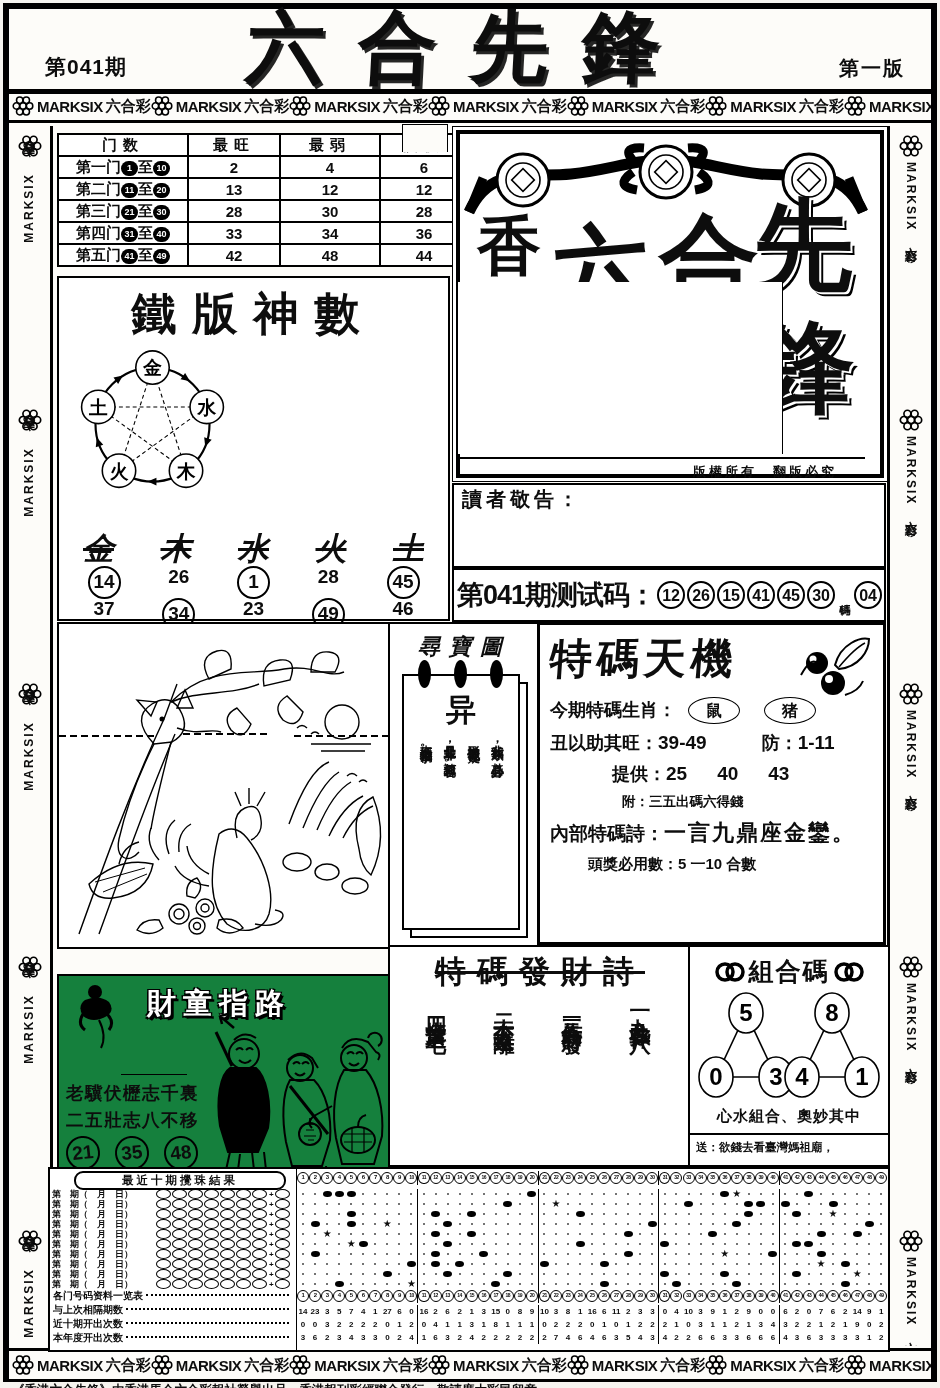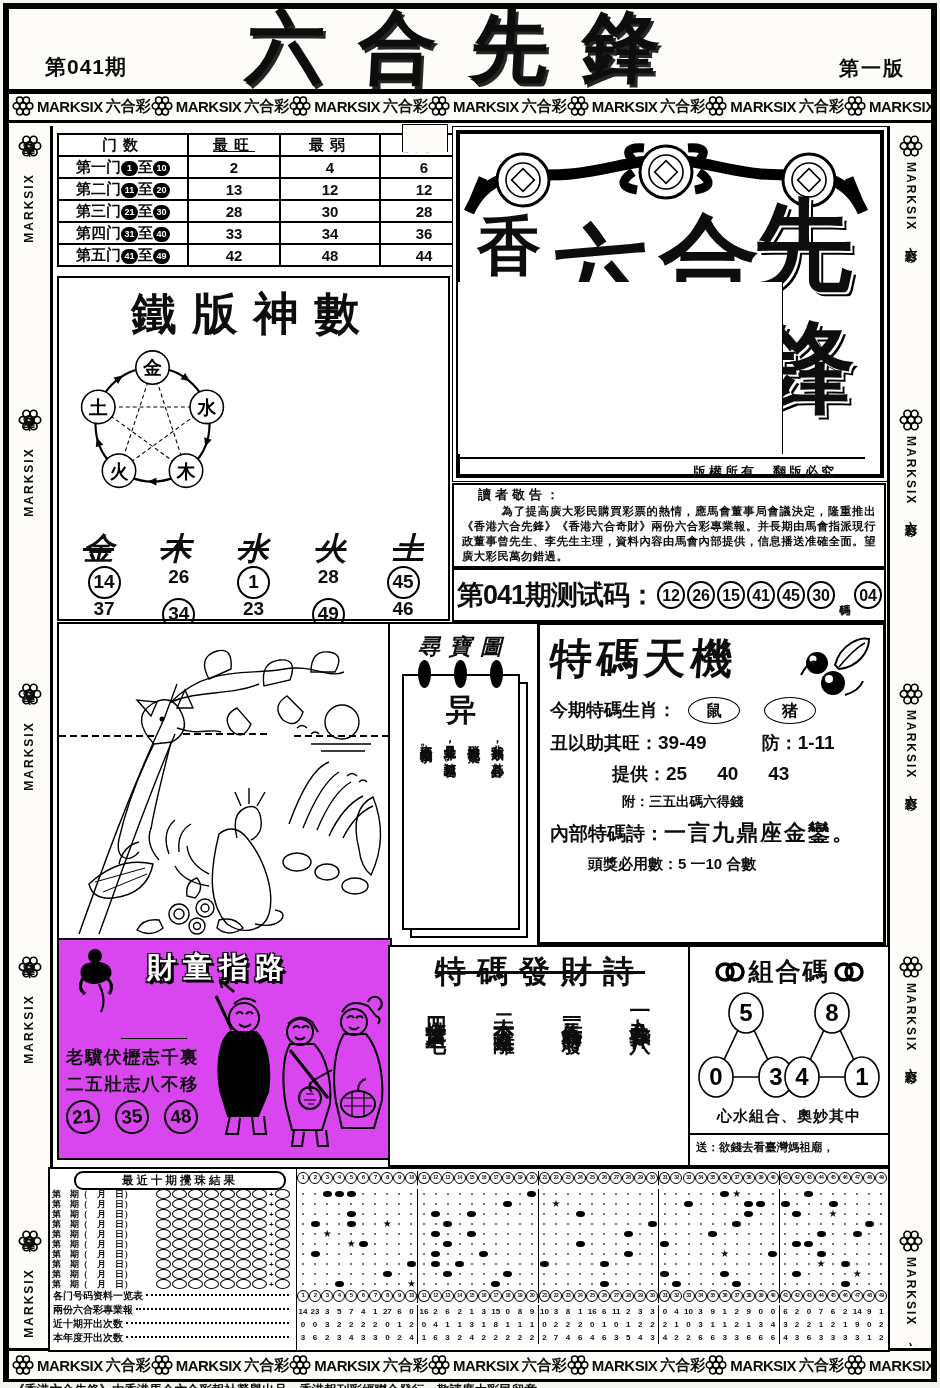--- a/index.html
+++ b/index.html
@@ -52,21 +52,21 @@
   .circ{display:inline-block;width:29px;height:29px;border:2.5px solid #000;border-radius:50%;line-height:27px;}
   
   #art{left:452px;top:126px;width:434px;height:354px;border:1.5px solid #000;background:#fff;}
   #art-inner{left:3px;top:3px;right:3px;bottom:3px;border:4px solid #000;}
   .brand-char{font-weight:900;line-height:1;}
   #whitebox{left:5px;top:155px;width:324px;height:172px;background:#fff;border-right:1.5px solid #000;z-index:5;}
   #copyline{left:6px;top:330px;width:378px;border-top:2px solid #000;padding:4px 28px 0 0;text-align:right;
     font-size:13px;font-weight:800;letter-spacing:3px;z-index:6;}
   
   #notice{left:452px;top:483px;width:434px;height:85px;border:2px solid #000;background:#fff;padding:1px 8px;box-sizing:border-box;}
-  #notice-title{font-size:13px;font-weight:900;letter-spacing:4px;margin-left:16px;}
+  #notice-title{font-size:20px;font-weight:900;letter-spacing:4px;}
   #notice-body{margin:0;font-size:11.3px;line-height:1.32;font-weight:600;text-align:justify;text-indent:3.5em;letter-spacing:.5px;}
   
   #test{left:452px;top:568px;width:434px;height:54px;border:2px solid #000;background:#fff;display:flex;
     align-items:center;padding:0 3px;box-sizing:border-box;gap:2px;}
   #test-label{font-size:27px;font-weight:900;white-space:nowrap;letter-spacing:-1px;}
   .ball{width:28px;height:28px;border:2px solid #000;border-radius:50%;font-size:16px;font-weight:800;
     line-height:26px;text-align:center;flex:none;box-sizing:border-box;}
   #test-special-label{writing-mode:vertical-rl;font-size:11px;font-weight:800;line-height:1;margin:0 2px;}
   
   #fox{left:57px;top:622px;width:331px;height:323px;border:2.5px solid #000;background:#fff;overflow:hidden;}
@@ -79,21 +79,21 @@
   #pad-verses{writing-mode:vertical-rl;height:185px;margin:4px auto 0;font-size:12.5px;font-weight:700;
     line-height:1.9;letter-spacing:1px;display:block;text-align:start;}
   #tianji{left:537px;top:622px;width:349px;height:323px;border:3px solid #000;background:#fff;
     padding:4px 10px;box-sizing:border-box;}
   #tianji-title{font-size:42px;font-weight:900;letter-spacing:5px;margin:2px 0 10px;transform:skewX(-4deg);display:inline-block;}
   .tj-line{margin-bottom:7px;font-size:18px;font-weight:900;white-space:nowrap;}
   .zodiac{display:inline-block;width:52px;height:27px;border:1.5px solid #000;border-radius:50%;
     text-align:center;line-height:25px;font-size:16px;margin:0 12px;box-sizing:border-box;}
   .tj-val{margin-right:16px;font-size:19px;}
   
-  #caitong{left:57px;top:938px;width:331px;height:218px;border:2.5px solid #000;background:#d946ef;overflow:hidden;}
+  #caitong{left:57px;top:974px;width:331px;height:218px;border:2.5px solid #000;background:#15803d;overflow:hidden;}
   #caitong-title{left:88px;top:8px;font-size:29px;font-weight:900;letter-spacing:7px;color:#fff;
     text-shadow:-1.5px -1.5px 0 #000,1.5px -1.5px 0 #000,-1.5px 1.5px 0 #000,1.5px 1.5px 0 #000,3px 3px 0 #000;}
   #caitong-rule{left:62px;top:98px;width:66px;border-top:1.5px solid #000;}
   #caitong-lines{left:7px;top:104px;font-size:17.5px;font-weight:800;line-height:1.55;letter-spacing:1.5px;}
   #caitong-balls{left:7px;top:160px;display:flex;gap:15px;}
   #caitong-balls .ball{width:34px;height:34px;border-width:2.5px;font-size:19px;font-weight:900;line-height:29px;transform:rotate(-6deg);}
   #facai{left:388px;top:945px;width:300px;height:218px;border:2.5px solid #000;background:#fff;}
   #facai-title{width:100%;text-align:center;top:4px;font-size:31px;font-weight:900;letter-spacing:11px;text-decoration:line-through;}
   #facai-verses{left:12px;right:16px;top:52px;bottom:10px;display:flex;flex-direction:row-reverse;justify-content:space-around;}
   .facai-col{writing-mode:vertical-rl;font-size:21px;font-weight:900;letter-spacing:3px;}
@@ -464,21 +464,21 @@
           <circle cx="10" cy="10" r="2.9" fill="none" stroke="#000" stroke-width="1.4"></circle>
         </svg>
         <span class="v-text">MARKSIX 六合彩</span>
       </div>
     </div>
 
   <table id="gates" class="abs">
     <thead>
         <tr id="gates-head">
           <th style="width: 124px;">门数</th>
-          <th style="width: 86px; text-decoration: underline;">最旺</th>
+          <th style="width: 86px;">最旺</th>
           <th style="width: 94px;">最弱</th>
           <th style="width: 82px;">提供</th>
         </tr>
       </thead>
     <tbody id="gates-body">
         <tr>
           <td><span style="letter-spacing: 0px;">第一门</span><span class="bnum">1</span><span>至</span><span class="bnum">10</span></td>
           <td>2</td>
           <td>4</td>
           <td>6</td>
@@ -595,21 +595,20 @@
     <div class="abs brand-char serif" style="left:100px;top:96px;font-size:96px;transform:rotate(-5deg);">六</div>
     <div class="abs brand-char serif" style="left:206px;top:86px;font-size:100px;">合</div>
     <div class="abs brand-char serif" style="left:300px;top:70px;font-size:100px;text-shadow:2px 2px 0 #fff,4px 4px 0 #000;">先</div>
     <div class="abs brand-char serif" style="left:302px;top:192px;font-size:100px;text-shadow:2px 2px 0 #fff,4px 4px 0 #000;">鋒</div>
     <div id="whitebox" class="abs"></div>
     <div id="copyline" class="abs">版權所有　翻版必究</div>
   </div>
 
   <div id="notice" class="abs">
     <div id="notice-title">讀者敬告：</div>
-    <p id="notice-body">為了提高廣大彩民購買彩票的熱情，應馬會董事局會議決定，隆重推出《香港六合先鋒》《香港六合奇財》兩份六合彩專業報。并長期由馬會指派現行政董事曾先生、李先生主理，資料內容由馬會內部提供，信息播送准確全面。望廣大彩民萬勿錯過。</p>
   </div>
 
   <div id="test" class="abs">
     <span id="test-label">第041期测试码：</span>
     <span id="test-balls" style="display:flex;gap:2px;">
         <span class="ball">12</span>
         <span class="ball">26</span>
         <span class="ball">15</span>
         <span class="ball">41</span>
         <span class="ball">45</span>
@@ -936,21 +935,21 @@
           <span class="oval"></span>
           <span class="oval"></span>
           <span class="res-plus">+</span>
           <span class="oval"></span>
         </div>
         <div class="res-footrow" style="top: 120px; height: 13px;">
           <span>各门号码资料一览表</span>
           <span class="leader"></span>
         </div>
         <div class="res-footrow" style="top: 134px; height: 13px;">
-          <span>兩份六合彩專業報</span>
+          <span>与上次相隔期数</span>
           <span class="leader"></span>
         </div>
         <div class="res-footrow" style="top: 148px; height: 13px;">
           <span>近十期开出次数</span>
           <span class="leader"></span>
         </div>
         <div class="res-footrow" style="top: 162px; height: 13px;">
           <span>本年度开出次数</span>
           <span class="leader"></span>
         </div>

